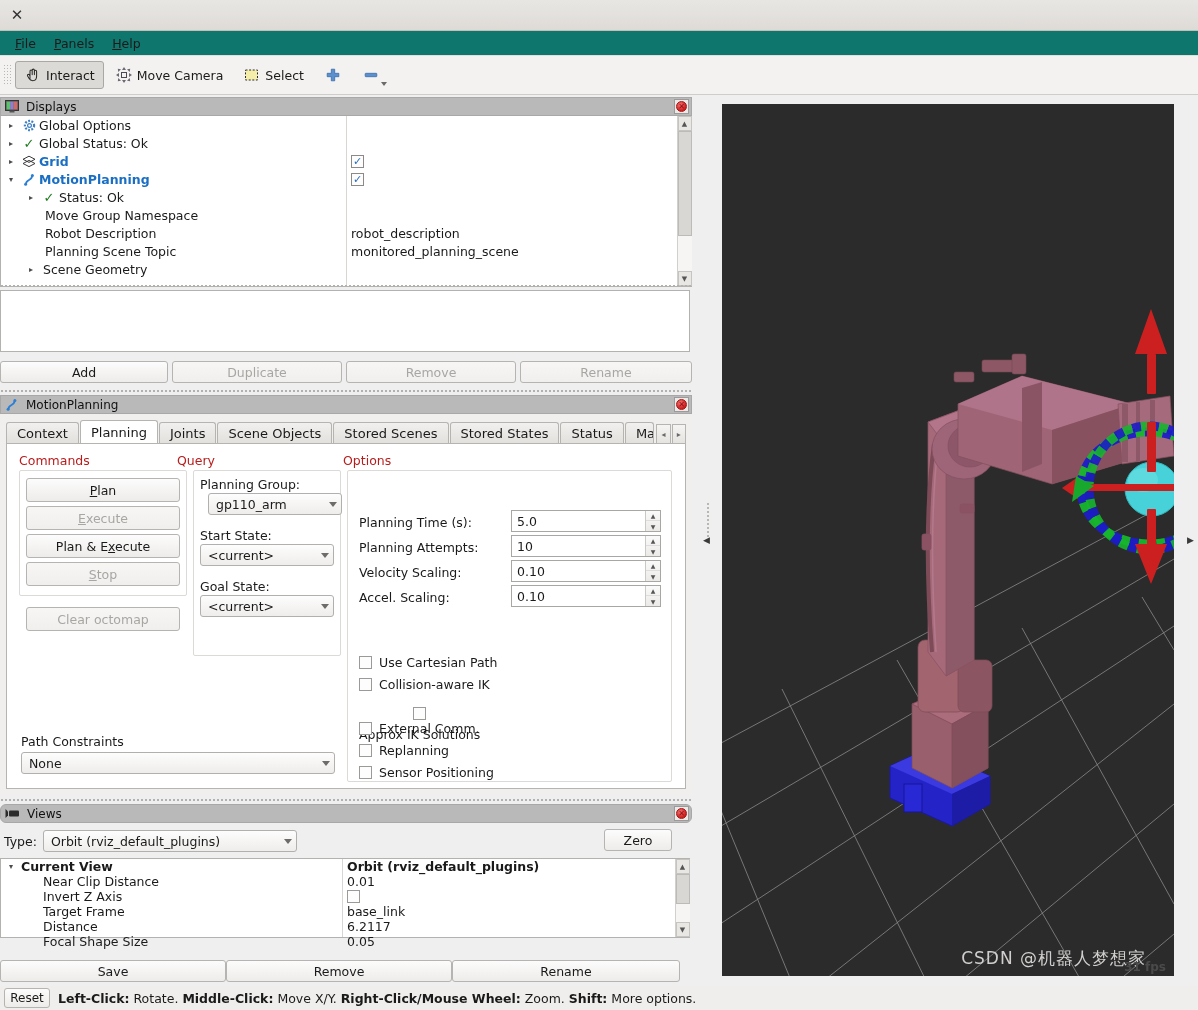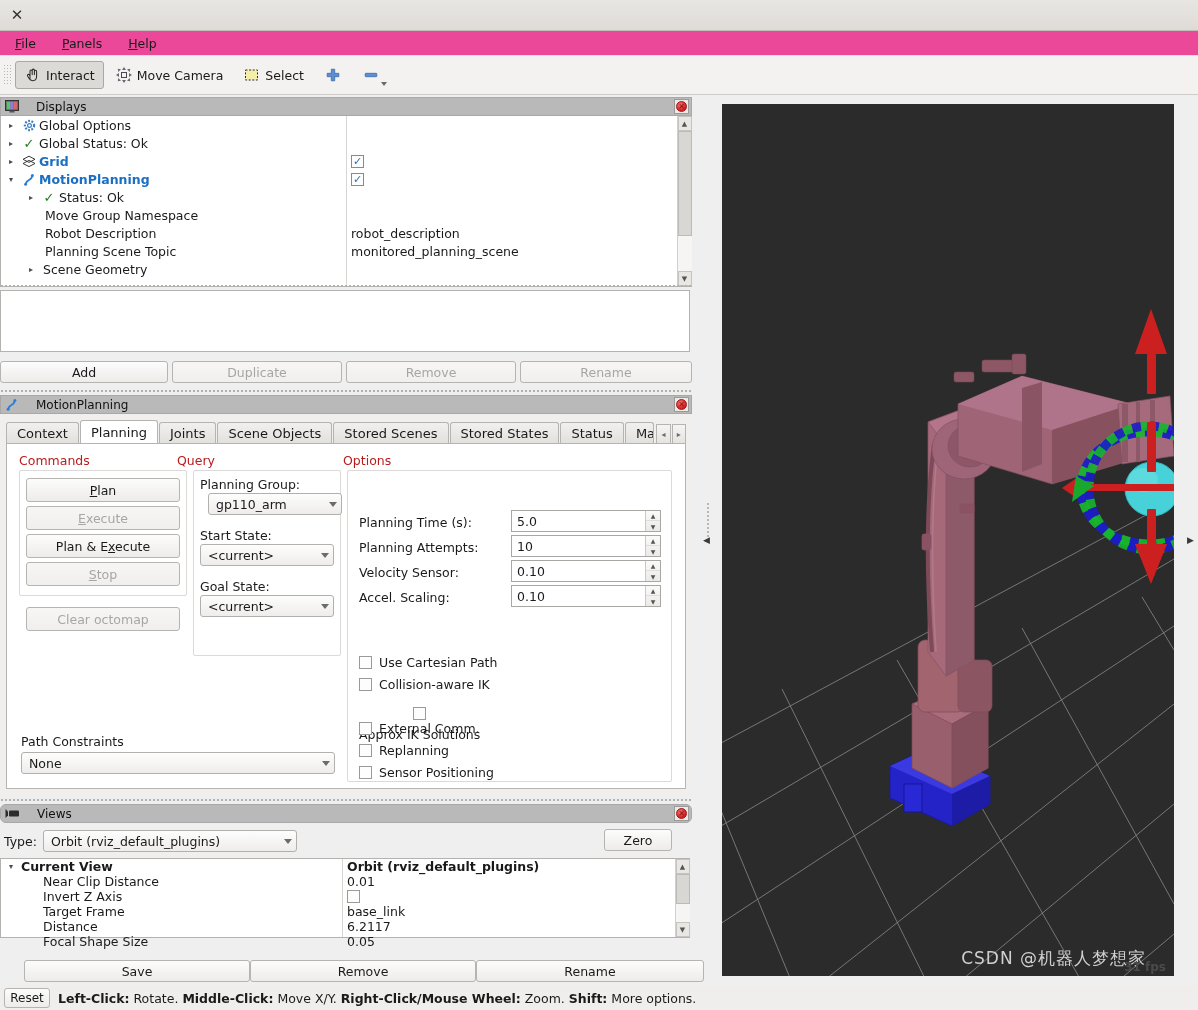--- a/index.html
+++ b/index.html
@@ -26,23 +26,22 @@
     white-space: nowrap; overflow: hidden;
   }
   #title-close {
     width: 34px; height: 30px; display: flex; align-items: center; justify-content: center;
     font-size: 15px; color: #333; cursor: pointer;
   }
 
   
   #menubar {
     position: absolute; left: 0; top: 31px; width: 1198px; height: 25px;
-    background: #ec4899; display: flex; align-items: center; padding-left: 6px;
+    background: #0f766e; display: flex; align-items: center; padding-left: 6px;
     border-bottom: 1px solid #e2e0dd;
-    gap: 8px;
   }
   .menu-item { padding: 3px 9px; font-size: 12.5px; cursor: default; }
   .menu-item u { text-decoration: underline; }
 
   
   #toolbar {
     position: absolute; left: 0; top: 56px; width: 1198px; height: 39px;
     background: #f3f2f0; border-bottom: 1px solid #cfcdc9;
     display: flex; align-items: center; padding-left: 3px;
   }
@@ -60,21 +59,21 @@
   .tb-drop { position: relative; }
   .tb-drop::after {
     content: ""; position: absolute; right: 1px; bottom: 2px;
     border-left: 3.5px solid transparent; border-right: 3.5px solid transparent;
     border-top: 4px solid #6a6a6a;
   }
 
   
   .dock-header {
     height: 19px; background: #b9b9b9; border: 1px solid #a8a8a8;
-    display: flex; align-items: center; padding: 0 2px 0 4px; gap: 17px;
+    display: flex; align-items: center; padding: 0 2px 0 4px; gap: 7px;
     font-size: 12px; color: #111;
   }
   .dock-title { flex: 1 1 auto; }
   .dock-close {
     width: 15px; height: 15px; border: 1px solid #9a9a9a; background: #eceae7;
     display: flex; align-items: center; justify-content: center; cursor: pointer;
   }
   .close-dot {
     width: 11px; height: 11px; border-radius: 50%;
     background: radial-gradient(circle at 35% 30%, #f27070, #cf1f1f 70%);
@@ -215,21 +214,21 @@
   #views-type-row { position: absolute; left: 0; top: 25px; width: 692px; height: 24px; display: flex; align-items: center; }
   #views-tree {
     position: absolute; left: 0; top: 54px; width: 690px; height: 80px;
     background: #fff; border: 1px solid #b4b2af; display: flex;
   }
   .vtree-left { width: 342px; border-right: 1px solid #d8d6d3; }
   .vtree-right { flex: 1 1 auto; position: relative; }
   .vtrow { height: 15px; display: flex; align-items: center; font-size: 12.5px; white-space: nowrap; }
   .vtrow.bold { font-weight: bold; }
 
-  #views-buttons { position: absolute; left: 0; top: 960px; width: 692px; height: 22px; display: flex; gap: 0; margin-left: 24px; }
+  #views-buttons { position: absolute; left: 0; top: 960px; width: 692px; height: 22px; display: flex; gap: 0; }
 
   
   #statusbar {
     position: absolute; left: 0; top: 986px; width: 1198px; height: 24px;
     background: #efeeec; display: flex; align-items: center; padding-left: 4px; gap: 8px;
   }
   #reset-btn { width: 46px; height: 20px; font-size: 12px; }
   #status-hint { font-size: 12.5px; color: #1a1a1a; white-space: nowrap; }
   #status-hint b { font-weight: bold; }
 
@@ -538,21 +537,21 @@
 
         <div class="lbl" style="left:352px; top:96px;">Planning Attempts:</div>
         <div class="spin" style="left:504px; top:91px; width:150px; height:22px;">
           <span class="sval">10</span>
           <span class="spin-btns">
             <div>▲</div>
             <div>▼</div>
           </span>
         </div>
 
-        <div class="lbl" style="left:352px; top:121px;">Velocity Sensor:</div>
+        <div class="lbl" style="left:352px; top:121px;">Velocity Scaling:</div>
         <div class="spin" style="left:504px; top:116px; width:150px; height:22px;">
           <span class="sval">0.10</span>
           <span class="spin-btns">
             <div>▲</div>
             <div>▼</div>
           </span>
         </div>
 
         <div class="lbl" style="left:352px; top:146px;">Accel. Scaling:</div>
         <div class="spin" style="left:504px; top:141px; width:150px; height:22px;">

